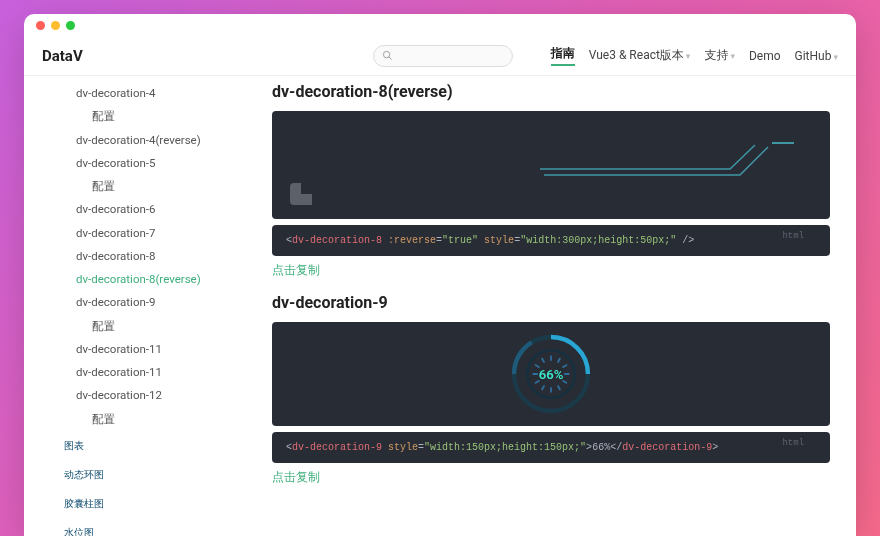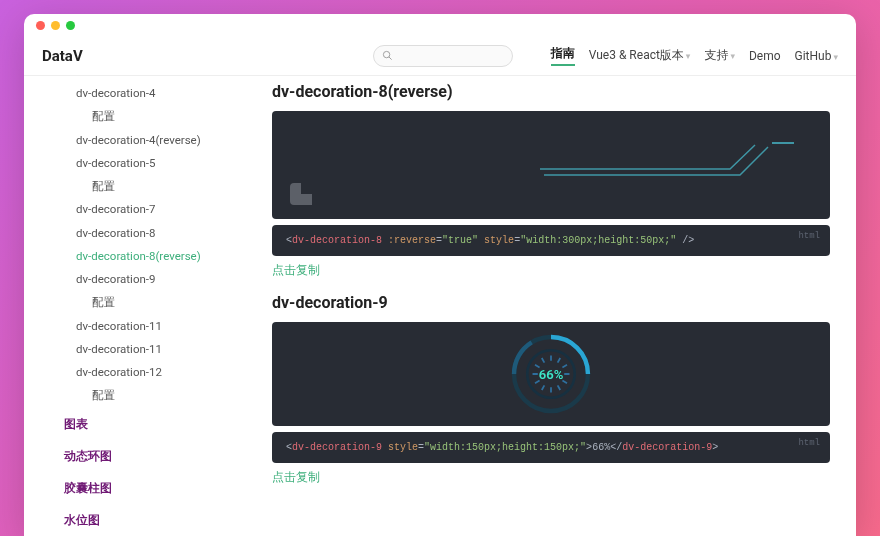--- a/index.html
+++ b/index.html
@@ -61,21 +61,21 @@
   padding: 6px 10px 6px 18px;
   overflow-y: auto;
   font-size: 11.5px;
   color: #555;
   line-height: 1.5;
   margin-left: 16px;
 }
 .sidebar-item { padding: 3px 3px 3px 18px; cursor: pointer; }
 .sidebar-sub { padding: 3px 3px 3px 34px; cursor: pointer; }
 .sidebar-item.active { color: #3eaf7c; }
-.sidebar-cat { padding: 7px 3px 7px 6px; font-size: 12px; font-weight: 700; color: #701a75; cursor: pointer; }
+.sidebar-cat { padding: 7px 3px 7px 6px; font-size: 10px; font-weight: 400; color: #0c4a6e; cursor: pointer; }
 .content {
   flex: 1;
   padding: 6px 26px 0 18px;
   overflow-y: auto;
 }
 .content h2 { font-size: 16px; font-weight: 700; color: #222; margin-bottom: 10px; }
 .demo-box {
   background: #282c34;
   border-radius: 4px;
   height: 108px;
@@ -104,21 +104,21 @@
   background: #282c34;
   border-radius: 4px;
   padding: 10px 14px;
   font-family: "SFMono-Regular", Consolas, "Liberation Mono", Menlo, monospace;
   font-size: 10px;
   color: #abb2bf;
   position: relative;
   margin-bottom: 6px;
   white-space: nowrap;
 }
-.code-lang { position: absolute; right: 10px; top: 6px; font-size: 9px; color: #5c6370; }
+.code-lang { position: absolute; right: 26px; top: 6px; font-size: 9px; color: #5c6370; }
 .code-box .lt, .code-box .gt, .code-box .sl { color: #abb2bf; }
 .code-box .tag { color: #e06c75; }
 .code-box .attr { color: #d19a66; }
 .code-box .eq { color: #abb2bf; }
 .code-box .str { color: #98c379; }
 .code-box .txt { color: #abb2bf; }
 .copy-link { color: #3eaf7c; font-size: 12px; margin-bottom: 14px; cursor: pointer; }
 .ring-wrap { position: absolute; left: 50%; top: 50%; transform: translate(-50%, -50%); width: 88px; height: 88px; }
 .ring-wrap svg { width: 100%; height: 100%; }
 .ring-text {
@@ -155,20 +155,21 @@
     </div>
   </div>
 
   <div class="body">
     <div class="sidebar">
       <div class="sidebar-item">dv-decoration-4</div>
       <div class="sidebar-sub">配置</div>
       <div class="sidebar-item">dv-decoration-4(reverse)</div>
       <div class="sidebar-item">dv-decoration-5</div>
       <div class="sidebar-sub">配置</div>
+      <div class="sidebar-item">dv-decoration-6</div>
       <div class="sidebar-item">dv-decoration-7</div>
       <div class="sidebar-item">dv-decoration-8</div>
       <div class="sidebar-item active">dv-decoration-8(reverse)</div>
       <div class="sidebar-item">dv-decoration-9</div>
       <div class="sidebar-sub">配置</div>
       <div class="sidebar-item">dv-decoration-11</div>
       <div class="sidebar-item">dv-decoration-11</div>
       <div class="sidebar-item">dv-decoration-12</div>
       <div class="sidebar-sub">配置</div>
       <div class="sidebar-cat">图表</div>

